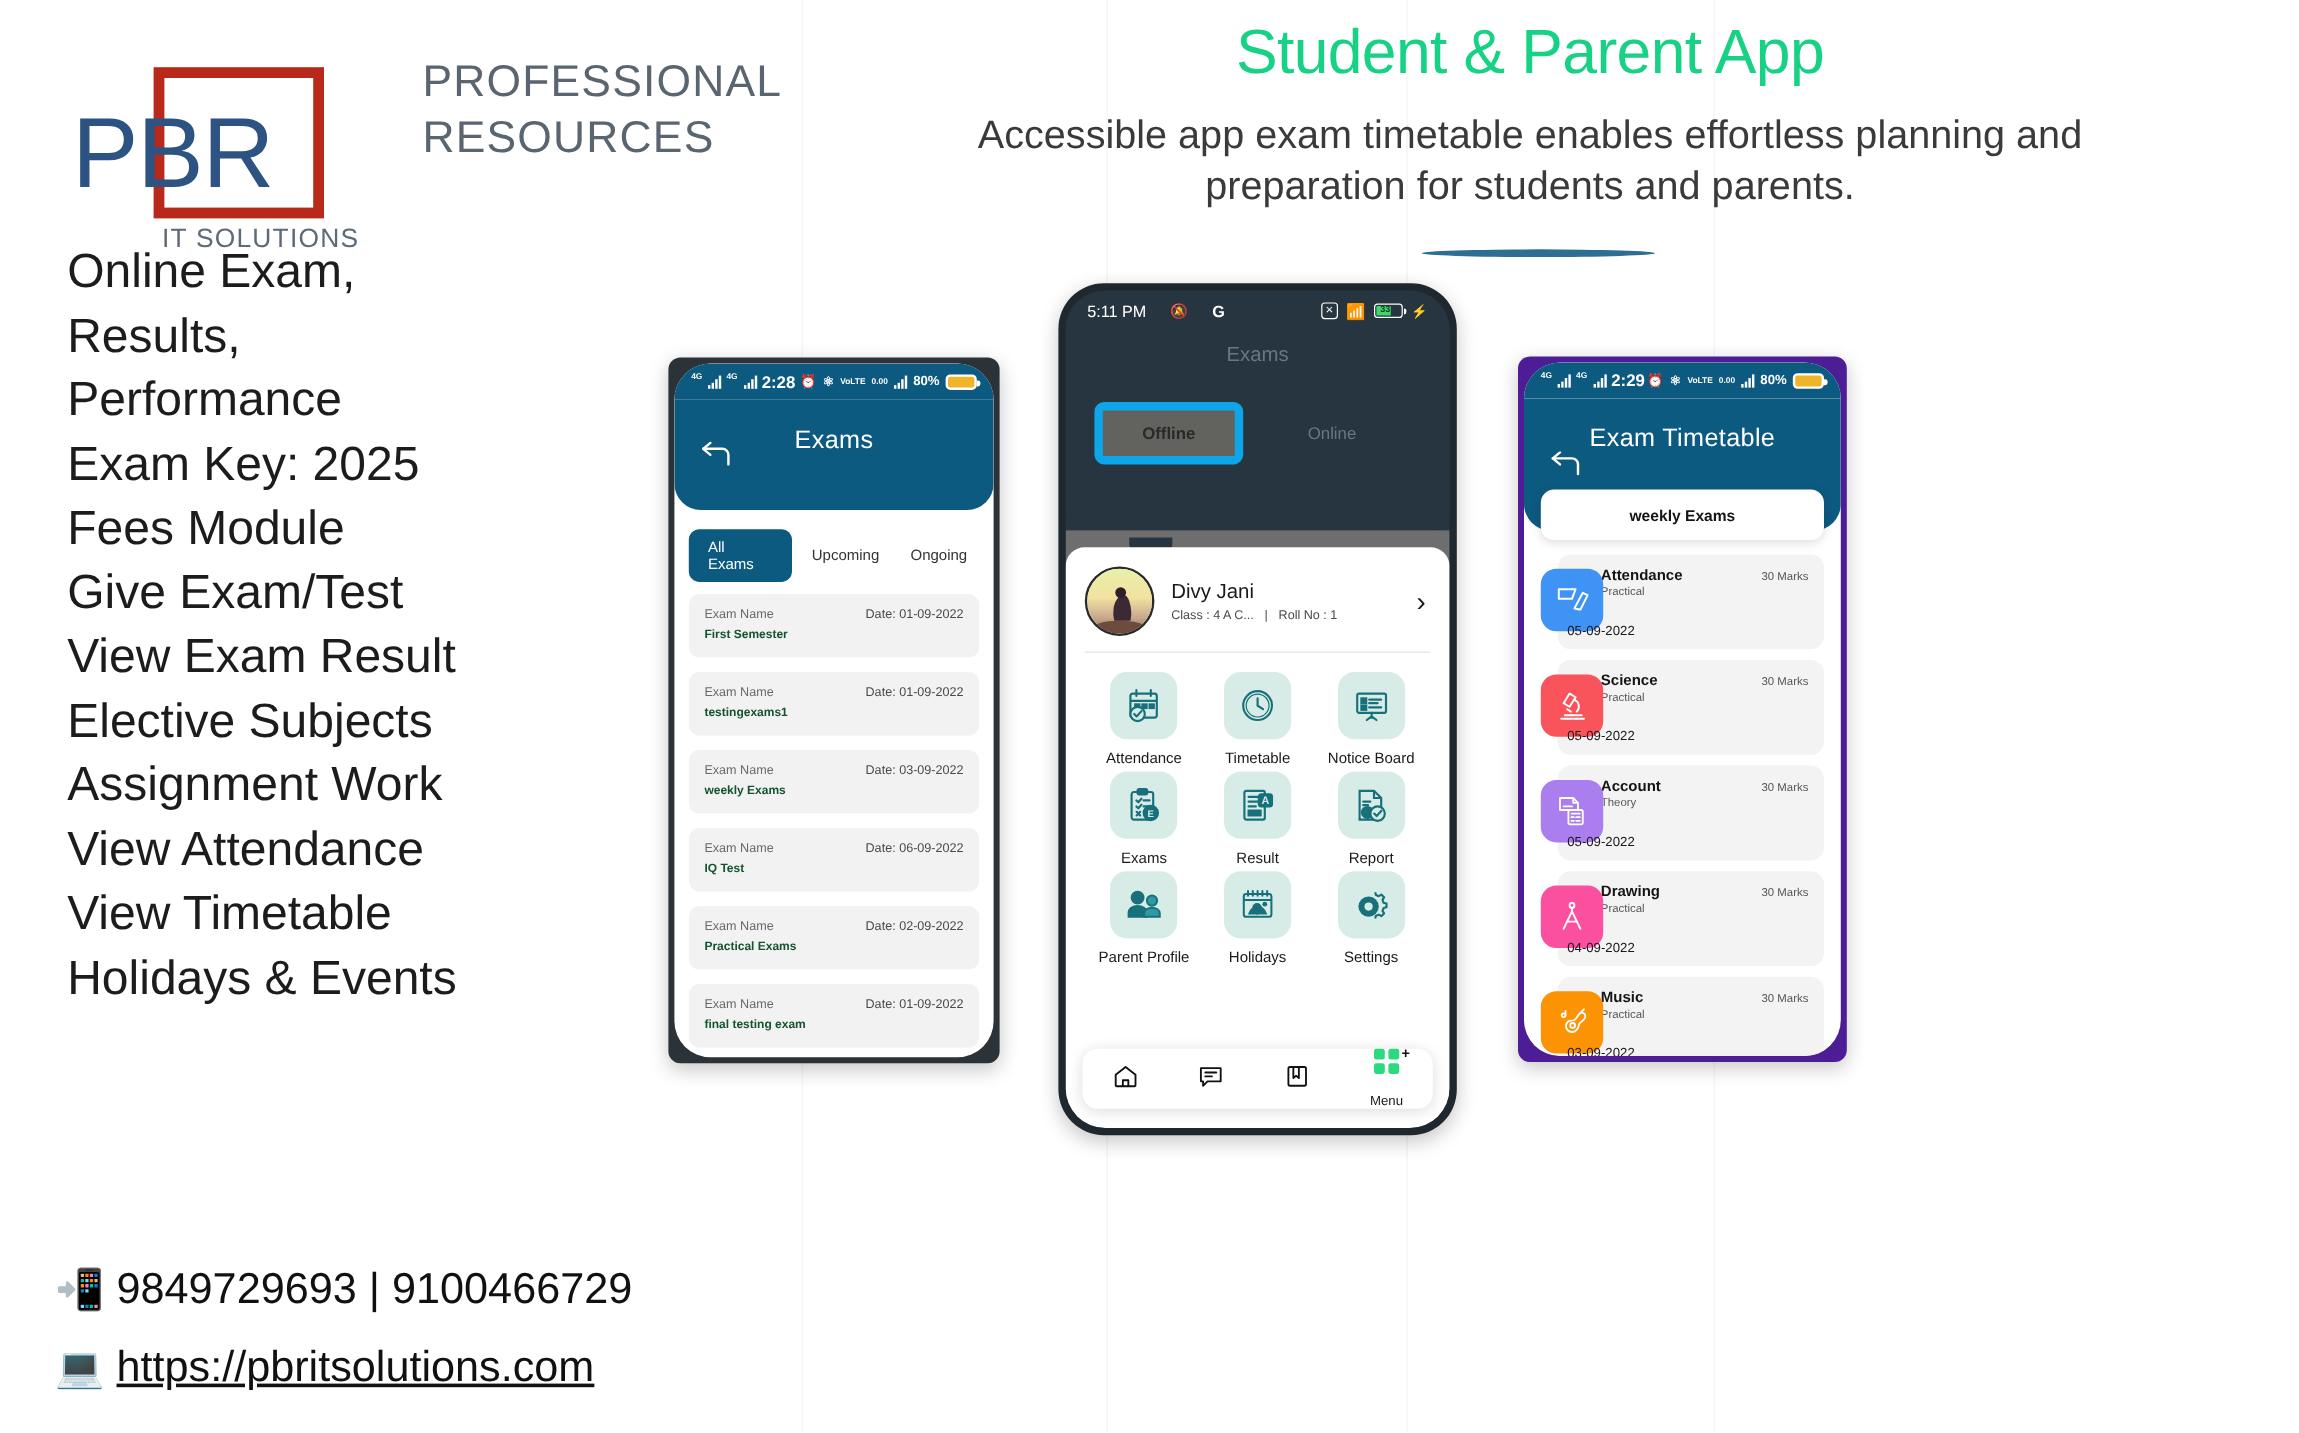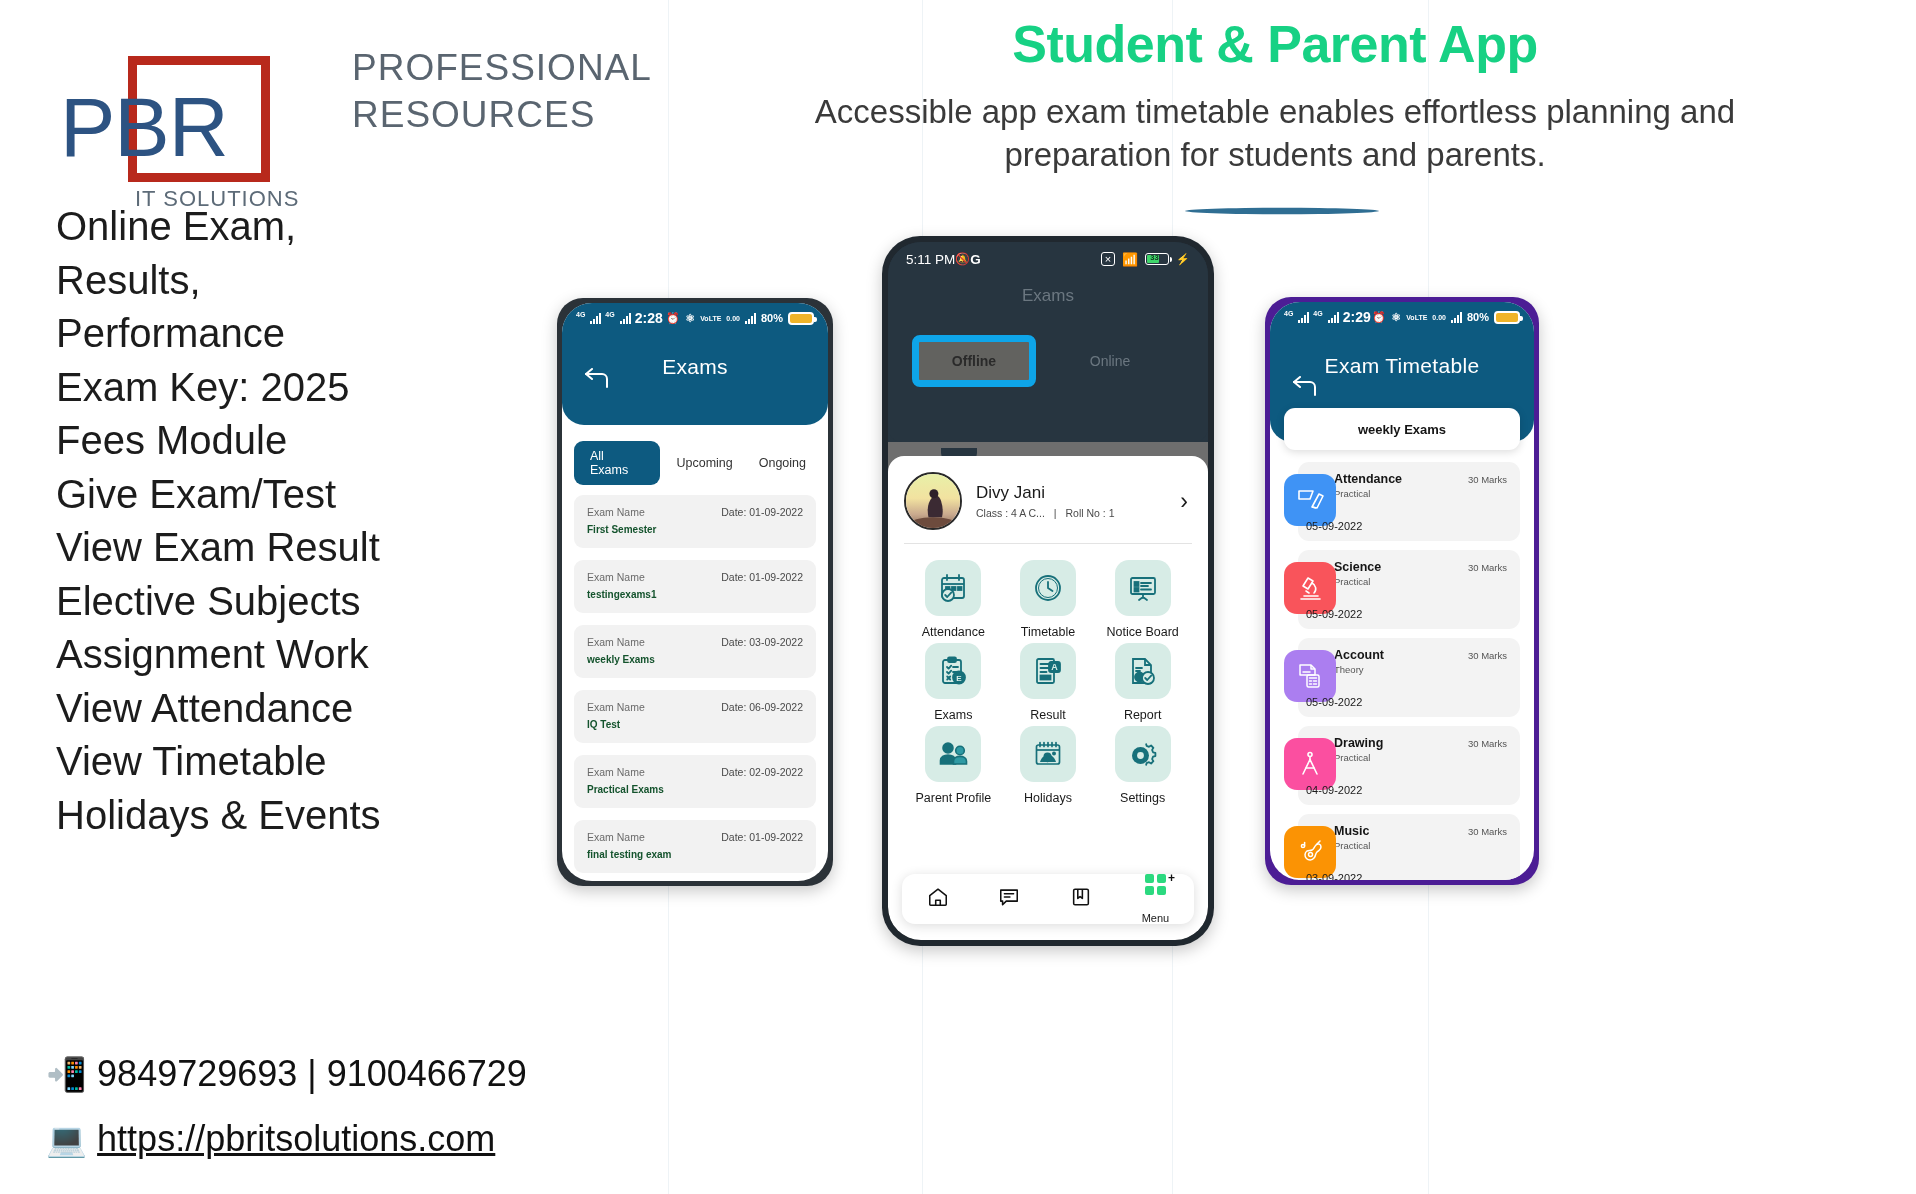--- a/index.html
+++ b/index.html
@@ -57,35 +57,35 @@
     position: absolute; left: 46px; top: 1118px;
     font-size: 36px; color: #111; display: flex; align-items: center; gap: 10px;
     white-space: nowrap;
   }
   .contact-web .link { text-decoration: underline; color: #111; }
   .emoji { font-size: 33px; line-height: 1; }
 
   
   .hdr { position: absolute; left: 760px; top: 14px; width: 1030px; text-align: center; }
   .hdr-title {
-    font-size: 52px; font-weight: bold; color: #17d184; letter-spacing: -0.5px;
+    font-size: 52px; font-weight: normal; color: #17d184; letter-spacing: -0.5px;
   }
   .hdr-sub {
     margin-top: 16px; font-size: 33px; line-height: 43px; color: #3a3a3a;
   }
   .hdr-rule {
     position: absolute; left: 1185px; top: 205px; width: 195px; height: 10px;
   }
   .hdr-rule svg { display: block; }
 
   
   .phone { position: absolute; }
   .phone-body {
     width: 100%; height: 100%;
-    border-radius: 26px; background: #1f2a33;
+    border-radius: 10px; background: #1f2a33;
     padding: 5px; box-shadow: 0 5px 16px rgba(0,0,0,.22);
   }
   .phone-screen {
     width: 100%; height: 100%; border-radius: 30px; overflow: hidden;
     background: #fff; position: relative;
   }
 
   
   .sbar {
     height: 30px; display: flex; align-items: center; justify-content: space-between;
@@ -139,21 +139,21 @@
   .exam-name { margin-top: 6px; font-size: 10px; font-weight: bold; color: #14532d; }
 
   
   #phone-dash { left: 882px; top: 236px; width: 332px; height: 710px; }
   #phone-dash .phone-body { background: #20282f; border-radius: 38px; padding: 6px; }
   #phone-dash .phone-screen { border-radius: 33px; background: #273540; }
   .dark-sbar {
     height: 34px; display: flex; align-items: center; justify-content: space-between;
     padding: 0 18px; color: #fff; font-size: 13.5px; font-weight: 500;
   }
-  .dark-sbar-left { display: flex; align-items: flex-start; gap: 0; }
+  .dark-sbar-left { display: flex; align-items: flex-start; gap: 20px; }
   .dark-sbar-right { display: flex; align-items: center; gap: 7px; }
   .batt-green {
     width: 24px; height: 12px; border: 1.6px solid #fff; border-radius: 3px;
     position: relative; display: inline-flex; align-items: center; padding: 1px;
   }
   .batt-green::after{content:"";position:absolute;right:-4px;top:3px;width:2.5px;height:5px;background:#fff;border-radius:0 2px 2px 0;}
   .batt-green i { display:block; width: 60%; height: 100%; background: #3fd66b; border-radius: 1px; }
   .batt-num { position: absolute; left: 4px; top: -1px; font-size: 7.5px; color: #12361f; font-weight: bold; }
 
   .dash-overlay {

